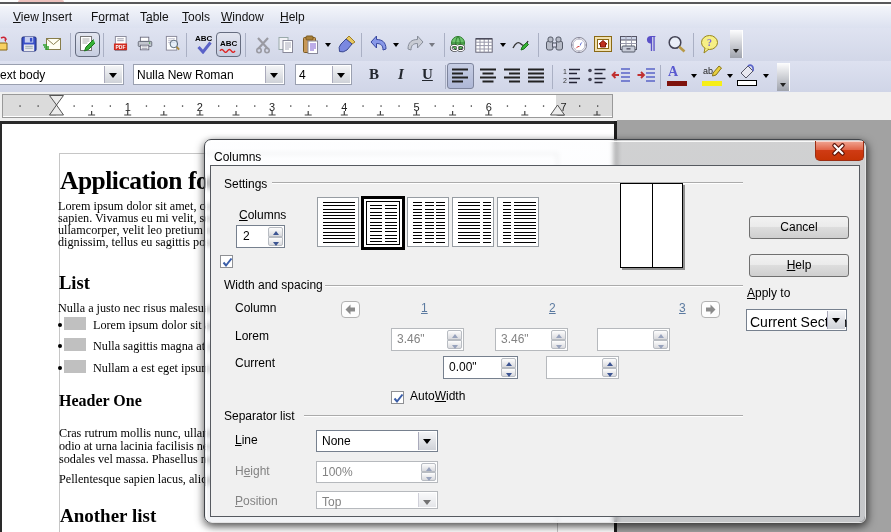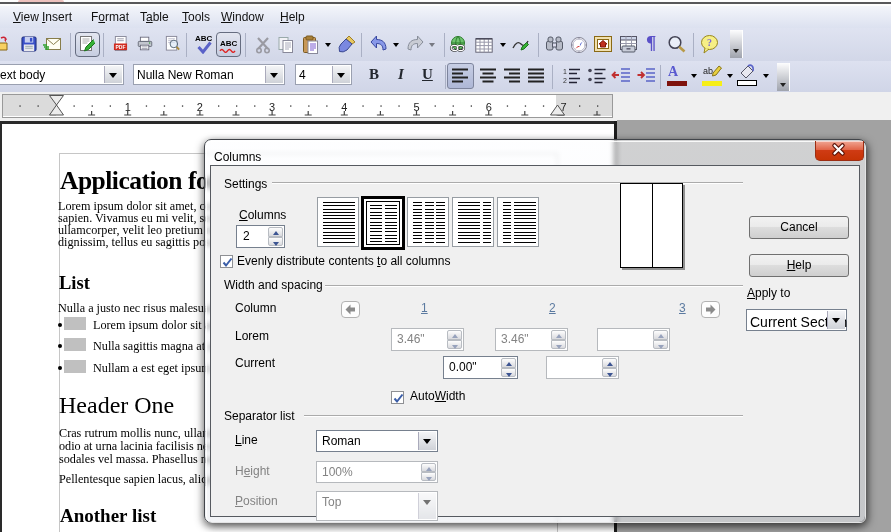--- a/index.html
+++ b/index.html
@@ -370,21 +370,21 @@
       <div class="doc" id="p2" style="left:58px;top:183px;font-size:12.2px;line-height:12px"><span class="sq">Nulla</span> a <span class="sq">justo nec</span> risus <span class="sq">malesuada tristique</span> sed</div>
       <div class="abs" style="left:58px;top:203.5px;width:4px;height:4px;border-radius:2px;background:#000"></div>
       <div class="gbox" style="left:64px;top:197.5px"></div>
       <div class="doc" style="left:93px;top:200px;font-size:12.2px;line-height:12px"><span class="sq">Lorem ipsum</span> dolor sit <span class="sq">amet</span> lorem</div>
       <div class="abs" style="left:58px;top:225px;width:4px;height:4px;border-radius:2px;background:#000"></div>
       <div class="gbox" style="left:64px;top:219px"></div>
       <div class="doc" style="left:93px;top:221px;font-size:12.2px;line-height:12px"><span class="sq">Nulla sagittis</span> <span class="sq">magna</span> at sem dictum</div>
       <div class="abs" style="left:58px;top:246.5px;width:4px;height:4px;border-radius:2px;background:#000"></div>
       <div class="gbox" style="left:64px;top:240.5px"></div>
       <div class="doc" style="left:93px;top:243px;font-size:12.2px;line-height:12px">Nullam a est eget ipsum commodo</div>
-      <div class="doc" id="h1b" style="left:59px;top:274px;font-size:24px;font-weight:normal;line-height:1">Header One</div>
+      <div class="doc" id="h1b" style="left:59px;top:274px;font-size:16px;font-weight:bold;line-height:1">Header One</div>
       <div class="doc" id="p3" style="left:59px;top:308px;font-size:12.2px;line-height:12.8px">
         Cras rutrum mollis nunc, ullamcorper gravida<br>
         odio at urna lacinia facilisis nec quis augue nec<br>
         sodales vel massa. Phasellus nec tortor quis
       </div>
       <div class="doc" id="p4" style="left:59px;top:354px;font-size:12.2px;line-height:12px">Pellentesque sapien lacus, aliquam sit amet dolor</div>
       <div class="doc" id="h2b" style="left:60px;top:387px;font-size:19px;font-weight:bold;line-height:1">Another list</div>
     </div>
   </div>
   <div class="abs" id="dlg">
@@ -436,21 +436,20 @@
       <div class="colicon" id="ic5" style="left:286px;top:31px">
           <div class="stripes" style="left:5px;width:8px"></div>
           <div class="stripes" style="left:16px;width:22px"></div>
         </div>
 
       <div class="chk" style="left:9px;top:89px">
           <svg width="13" height="13" viewBox="0 0 13 13">
             <path d="M2.5 6.5 L5 9.5 L10.5 2.5" stroke="#3b5ea8" stroke-width="2" fill="none"></path>
           </svg>
         </div>
-      <span class="dtext" style="left:26px;top:88px">Evenly distribute contents <u>t</u>o all columns</span>
 
       <span class="glabel" style="left:13px;top:112px">Width and spacing</span>
       <div class="gline" style="left:114px;top:119px;width:418px"></div>
       <span class="dtext" style="left:24px;top:135px">Column</span>
       <div class="field" style="left:130px;top:135px;width:19px;height:17px;border:1px solid #b2b2b2;border-radius:4px;background:#fdfdfd">
         <svg width="17" height="15" viewBox="0 0 17 15">
             <path d="M3.5 7.5 L8.5 2.5 L8.5 5.5 L13 5.5 L13 9.5 L8.5 9.5 L8.5 12.5 Z" fill="#8b8b8b"></path>
           </svg>
       </div>
       <span class="dtext ablue" style="left:210px;top:135px"><u>1</u></span>
@@ -520,37 +519,37 @@
           <svg width="13" height="13" viewBox="0 0 13 13">
             <path d="M2.5 6.5 L5 9.5 L10.5 2.5" stroke="#3b5ea8" stroke-width="2" fill="none"></path>
           </svg>
         </div>
       <span class="dtext" style="left:199px;top:223px">Auto<u>W</u>idth</span>
 
       <span class="glabel" style="left:13px;top:243px">Separator list</span>
       <div class="gline" style="left:93px;top:249px;width:439px"></div>
       <span class="dtext" style="left:24px;top:267px"><u>L</u>ine</span>
       <div class="field fen" style="left:105px;top:264px;width:122px;height:22px">
-        <span class="dtext" style="left:5px;top:3px">Roman</span>
+        <span class="dtext" style="left:5px;top:3px">None</span>
         <div class="cbtn"></div>
       </div>
       <span class="dtext dgray" style="left:24px;top:298px">H<u>e</u>ight</span>
       <div class="field fdis" style="left:105px;top:295px;width:122px;height:22px">
         <span class="dtext dgray" style="left:5px;top:3px">100%</span>
         <div class="spin dis">
             <div class="up">
               <div class="arr-u"></div>
             </div>
             <div class="dn">
               <div class="arr-d"></div>
             </div>
           </div>
       </div>
       <span class="dtext dgray" style="left:24px;top:328px"><u>P</u>osition</span>
-      <div class="field fdis" style="left:105px;top:325px;width:122px;height:30px">
+      <div class="field fdis" style="left:105px;top:325px;width:122px;height:18px">
         <span class="dtext dgray" style="left:5px;top:3px">Top</span>
         <div class="cbtn" style="opacity:.55"></div>
       </div>
 
       <div class="abs" style="left:409px;top:17px;width:63px;height:85px;background:#fff;border:1px solid #000;box-shadow:2px 2px 0 #909090;box-sizing:border-box">
         <div class="abs" style="left:31px;top:0;width:1px;height:83px;background:#000"></div>
       </div>
 
       <div class="btn" style="left:538px;top:50px">Cancel</div>
       <div class="btn" style="left:538px;top:88px"><u>H</u>elp</div>

